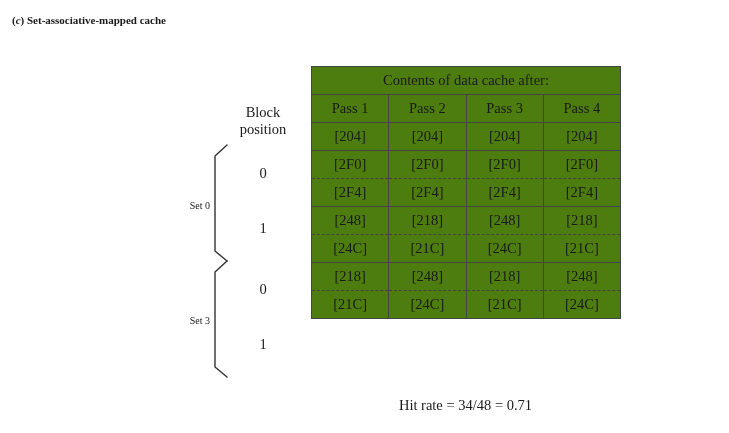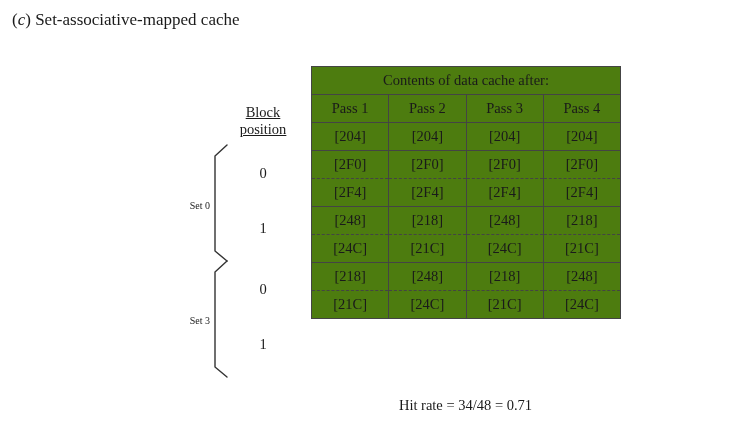--- a/index.html
+++ b/index.html
@@ -14,37 +14,37 @@
     font-family: "Liberation Serif", "DejaVu Serif", serif;
     color: #1a1a1a;
     overflow: hidden;
   }
 
   
   #caption {
     position: absolute;
     left: 12px;
     top: 10px;
-    font-size: 17px;
+    font-size: 11px;
     line-height: 20px;
     white-space: nowrap;
+    font-weight: bold;
   }
   #caption .lbl { font-style: normal; }
   #caption .lbl .it { font-style: italic; }
 
   
   #block-position-label {
     position: absolute;
     left: 228px;
     top: 104px;
     width: 70px;
     text-align: center;
     font-size: 14.5px;
     line-height: 17px;
-    text-decoration: underline;
   }
 
   
   .set-label {
     position: absolute;
     width: 60px;
     text-align: right;
     font-size: 10px;
     line-height: 17px;
   }

